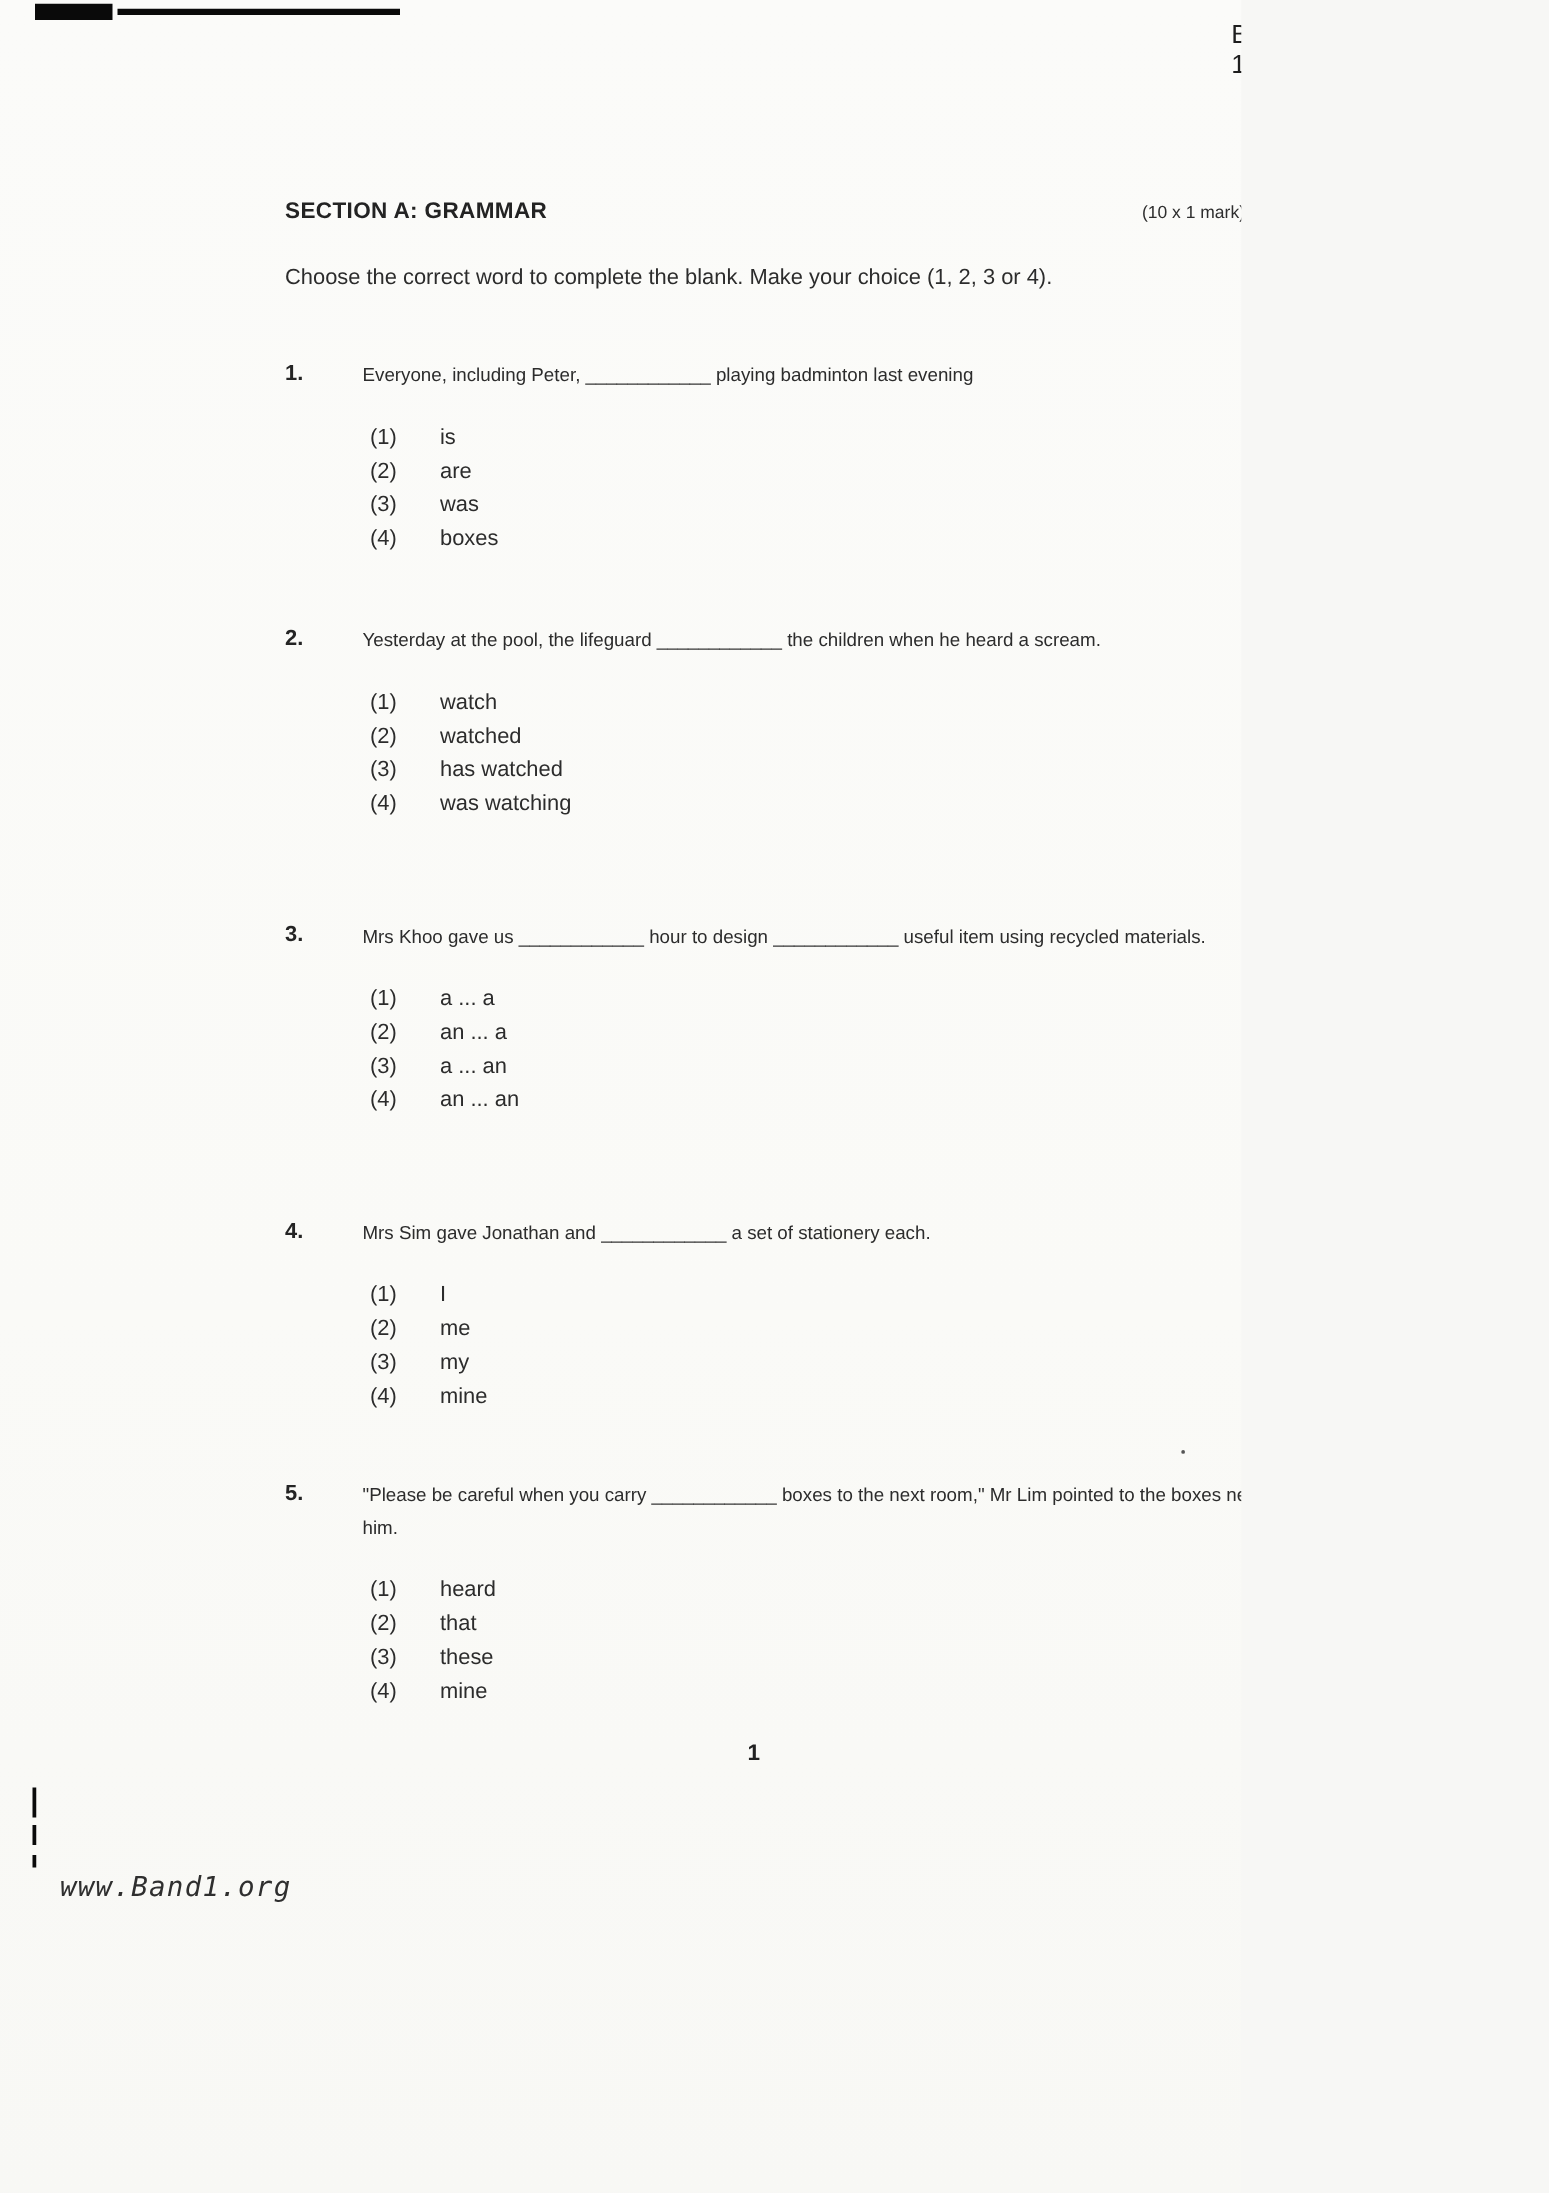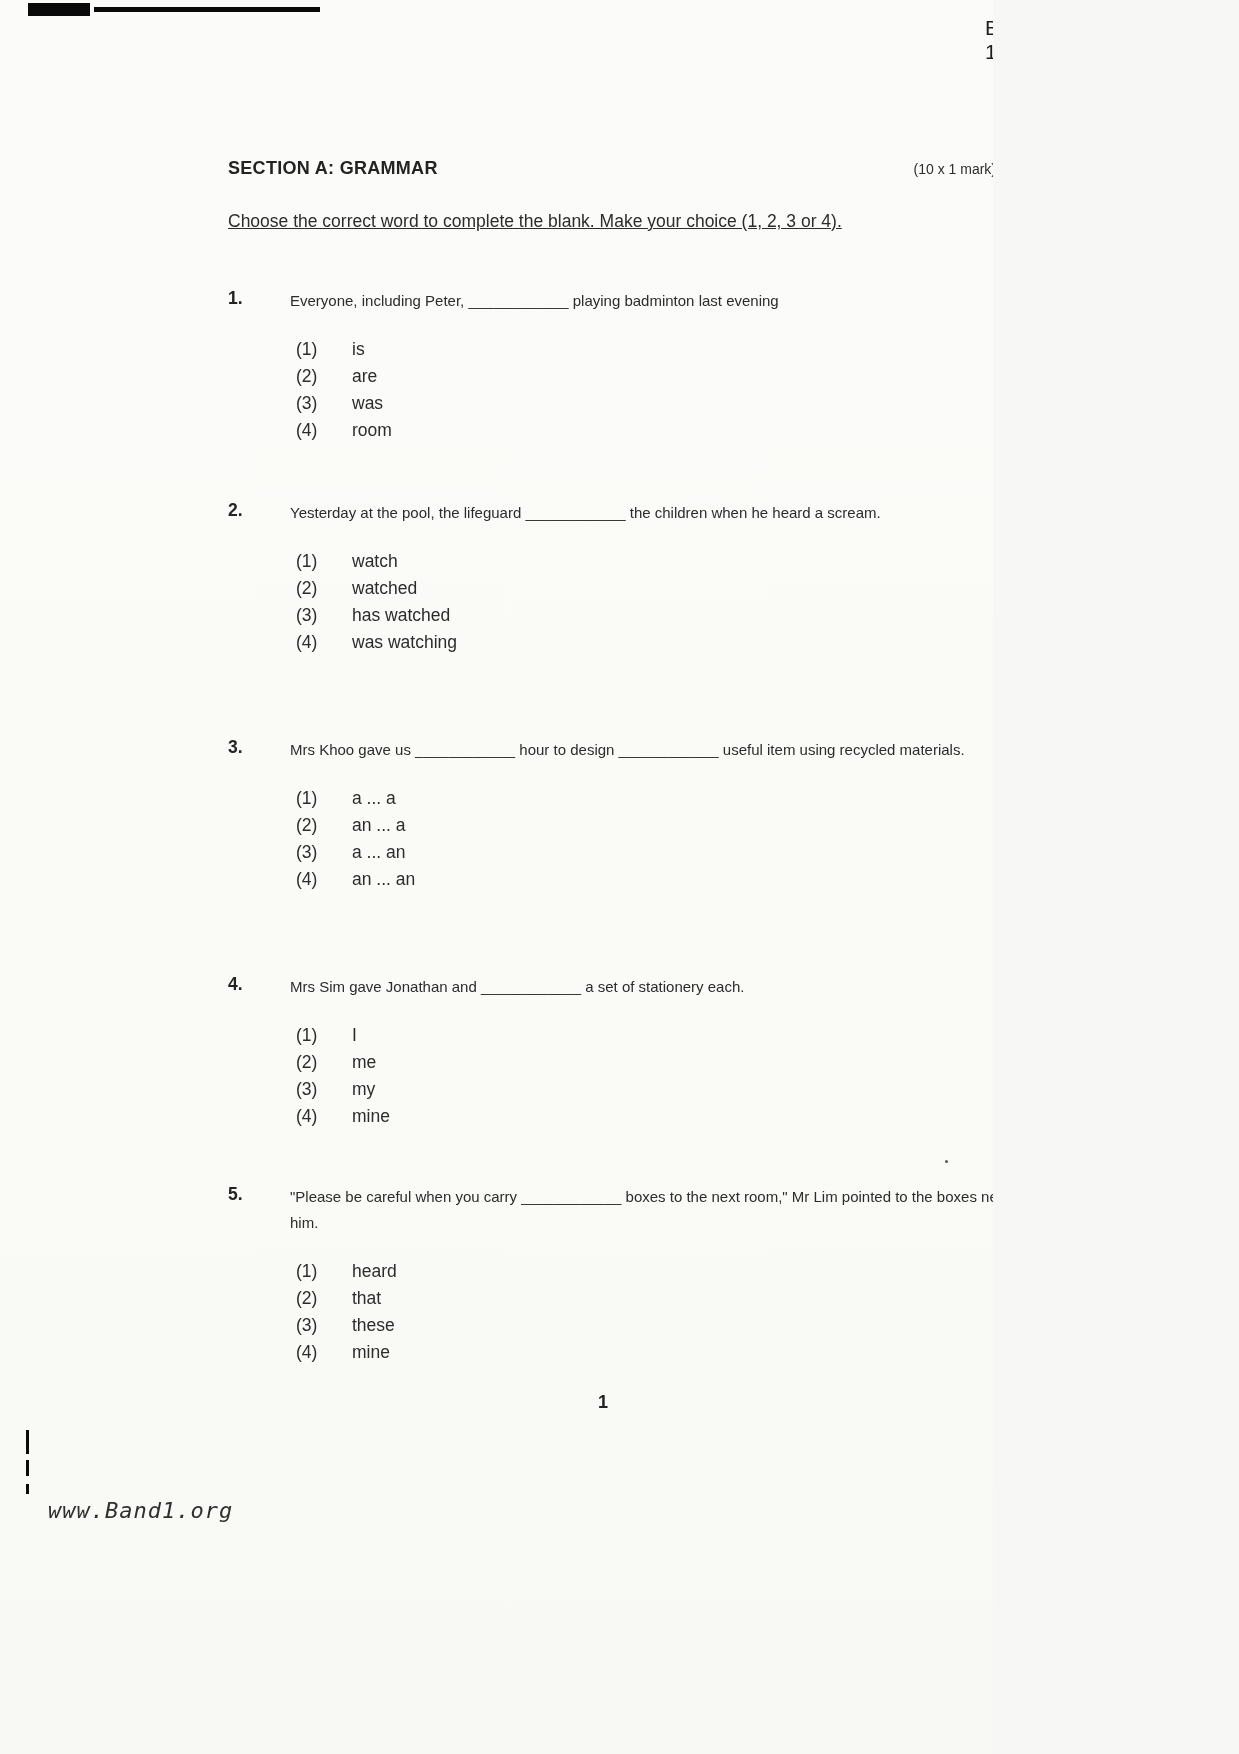--- a/index.html
+++ b/index.html
@@ -31,21 +31,21 @@
   }
   .header-row {
     position: absolute; left: 228px; top: 158px; width: 768px;
     display: flex; justify-content: space-between; align-items: baseline;
   }
   .section-title { font-weight: bold; font-size: 18px; letter-spacing: 0.3px; color: #232323; text-align: right; }
   .marks { font-size: 14px; color: #2e2e2e; }
 
   .instructions {
     position: absolute; left: 228px; top: 208px; width: 780px;
-    font-size: 17.5px; line-height: 26px; color: #2c2c2c; text-decoration: underline;
+    font-size: 17.5px; line-height: 26px; color: #2c2c2c;
   }
   .instructions .bold-line { font-weight: bold; color: #242424; }
 
   .question { position: absolute; left: 228px; width: 800px; }
   .q-row { display: flex; }
   .q-num { width: 62px; flex: 0 0 62px; font-weight: bold; font-size: 17.5px; color: #242424; }
   .q-text { flex: 1; font-size: 15px; line-height: 26px; color: #2c2c2c; }
   .options { margin-left: 68px; margin-top: 22px; }
   .opt-row { display: flex; line-height: 27px; }
   .opt-num { width: 56px; flex: 0 0 56px; font-size: 17.5px; color: #2c2c2c; }
@@ -104,21 +104,21 @@
         <div class="opt-row">
           <span class="opt-num">(2)</span>
           <span class="opt-text">are</span>
         </div>
         <div class="opt-row">
           <span class="opt-num">(3)</span>
           <span class="opt-text">was</span>
         </div>
         <div class="opt-row">
           <span class="opt-num">(4)</span>
-          <span class="opt-text">room</span>
+          <span class="opt-text">boxes</span>
         </div>
       </div>
 </div>
   <div class="question q-pos-1">
   <div class="q-row">
     <span class="q-num">2.</span>
     <span class="q-text">Yesterday at the pool, the lifeguard ____________ the children when he heard a scream.</span>
   </div>
   <div class="options">
         <div class="opt-row">

